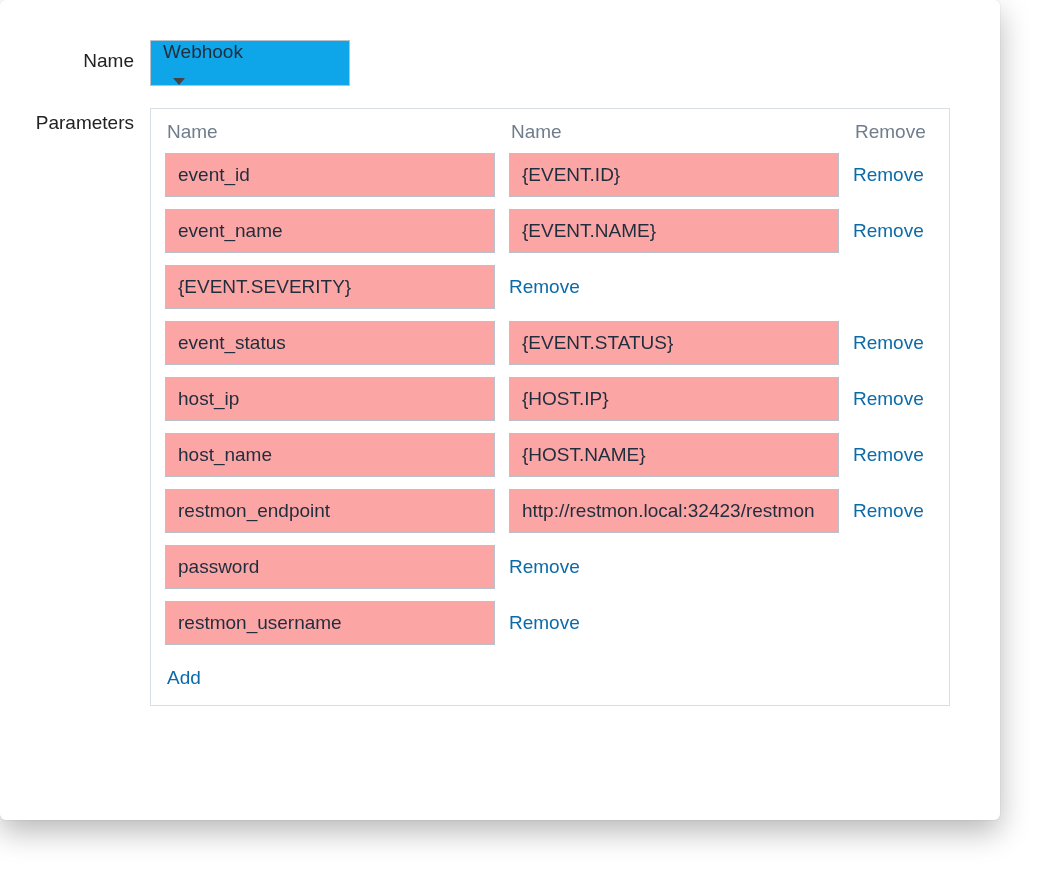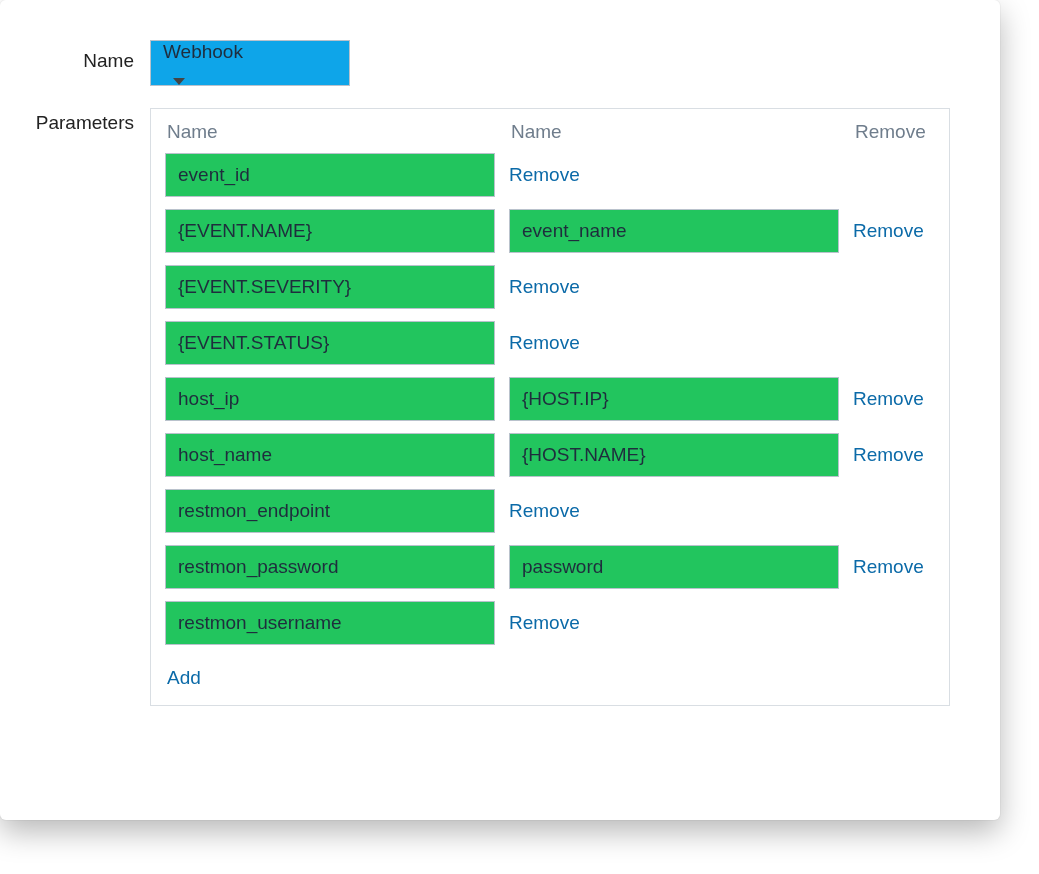--- a/index.html
+++ b/index.html
@@ -89,21 +89,21 @@
     color:#6f7d8c;
     font-size:19px;
     margin-bottom:10px;
     padding:0 2px;
   }
   .param-row { margin-bottom:12px; }
   .param-input {
     width:100%;
     height:44px;
     border:1px solid #b9c2cc;
-    background:#22c55e;
+    background:#fca5a5;
     font-size:19px;
     padding:0 12px;
     color:#1f2d3d;
     text-overflow:ellipsis;
   }
   .link {
     color:#0b6aa8;
     text-decoration-style:dotted;
     text-underline-offset:4px;
     cursor:pointer;
@@ -140,51 +140,53 @@
 
         <div class="param-header">
           <div>Name</div>
           <div>Name</div>
           <div>Remove</div>
         </div>
 
         <div id="param-rows">
             <div class="param-row">
               <input class="param-input" type="text" value="event_id" style="">
-              <span class="link">Remove</span>
-            </div>
-            <div class="param-row">
+              <input class="param-input" type="text" value="{EVENT.ID}" style="">
+              <span class="link">Remove</span>
+            </div>
+            <div class="param-row">
+              <input class="param-input" type="text" value="event_name" style="">
               <input class="param-input" type="text" value="{EVENT.NAME}" style="">
-              <input class="param-input" type="text" value="event_name" style="">
               <span class="link">Remove</span>
             </div>
             <div class="param-row">
               <input class="param-input" type="text" value="{EVENT.SEVERITY}" style="">
               <span class="link">Remove</span>
             </div>
             <div class="param-row">
+              <input class="param-input" type="text" value="event_status" style="">
               <input class="param-input" type="text" value="{EVENT.STATUS}" style="">
               <span class="link">Remove</span>
             </div>
             <div class="param-row">
               <input class="param-input" type="text" value="host_ip" style="">
               <input class="param-input" type="text" value="{HOST.IP}" style="">
               <span class="link">Remove</span>
             </div>
             <div class="param-row">
               <input class="param-input" type="text" value="host_name" style="">
               <input class="param-input" type="text" value="{HOST.NAME}" style="">
               <span class="link">Remove</span>
             </div>
             <div class="param-row">
               <input class="param-input" type="text" value="restmon_endpoint" style="">
-              <span class="link">Remove</span>
-            </div>
-            <div class="param-row">
-              <input class="param-input" type="text" value="restmon_password" style="">
+              <input class="param-input" type="text" value="http://restmon.local:32423/restmon" style="">
+              <span class="link">Remove</span>
+            </div>
+            <div class="param-row">
               <input class="param-input" type="text" value="password" style="">
               <span class="link">Remove</span>
             </div>
             <div class="param-row">
               <input class="param-input" type="text" value="restmon_username" style="">
               <span class="link">Remove</span>
             </div>
           </div>
 
         <div class="add-row">

